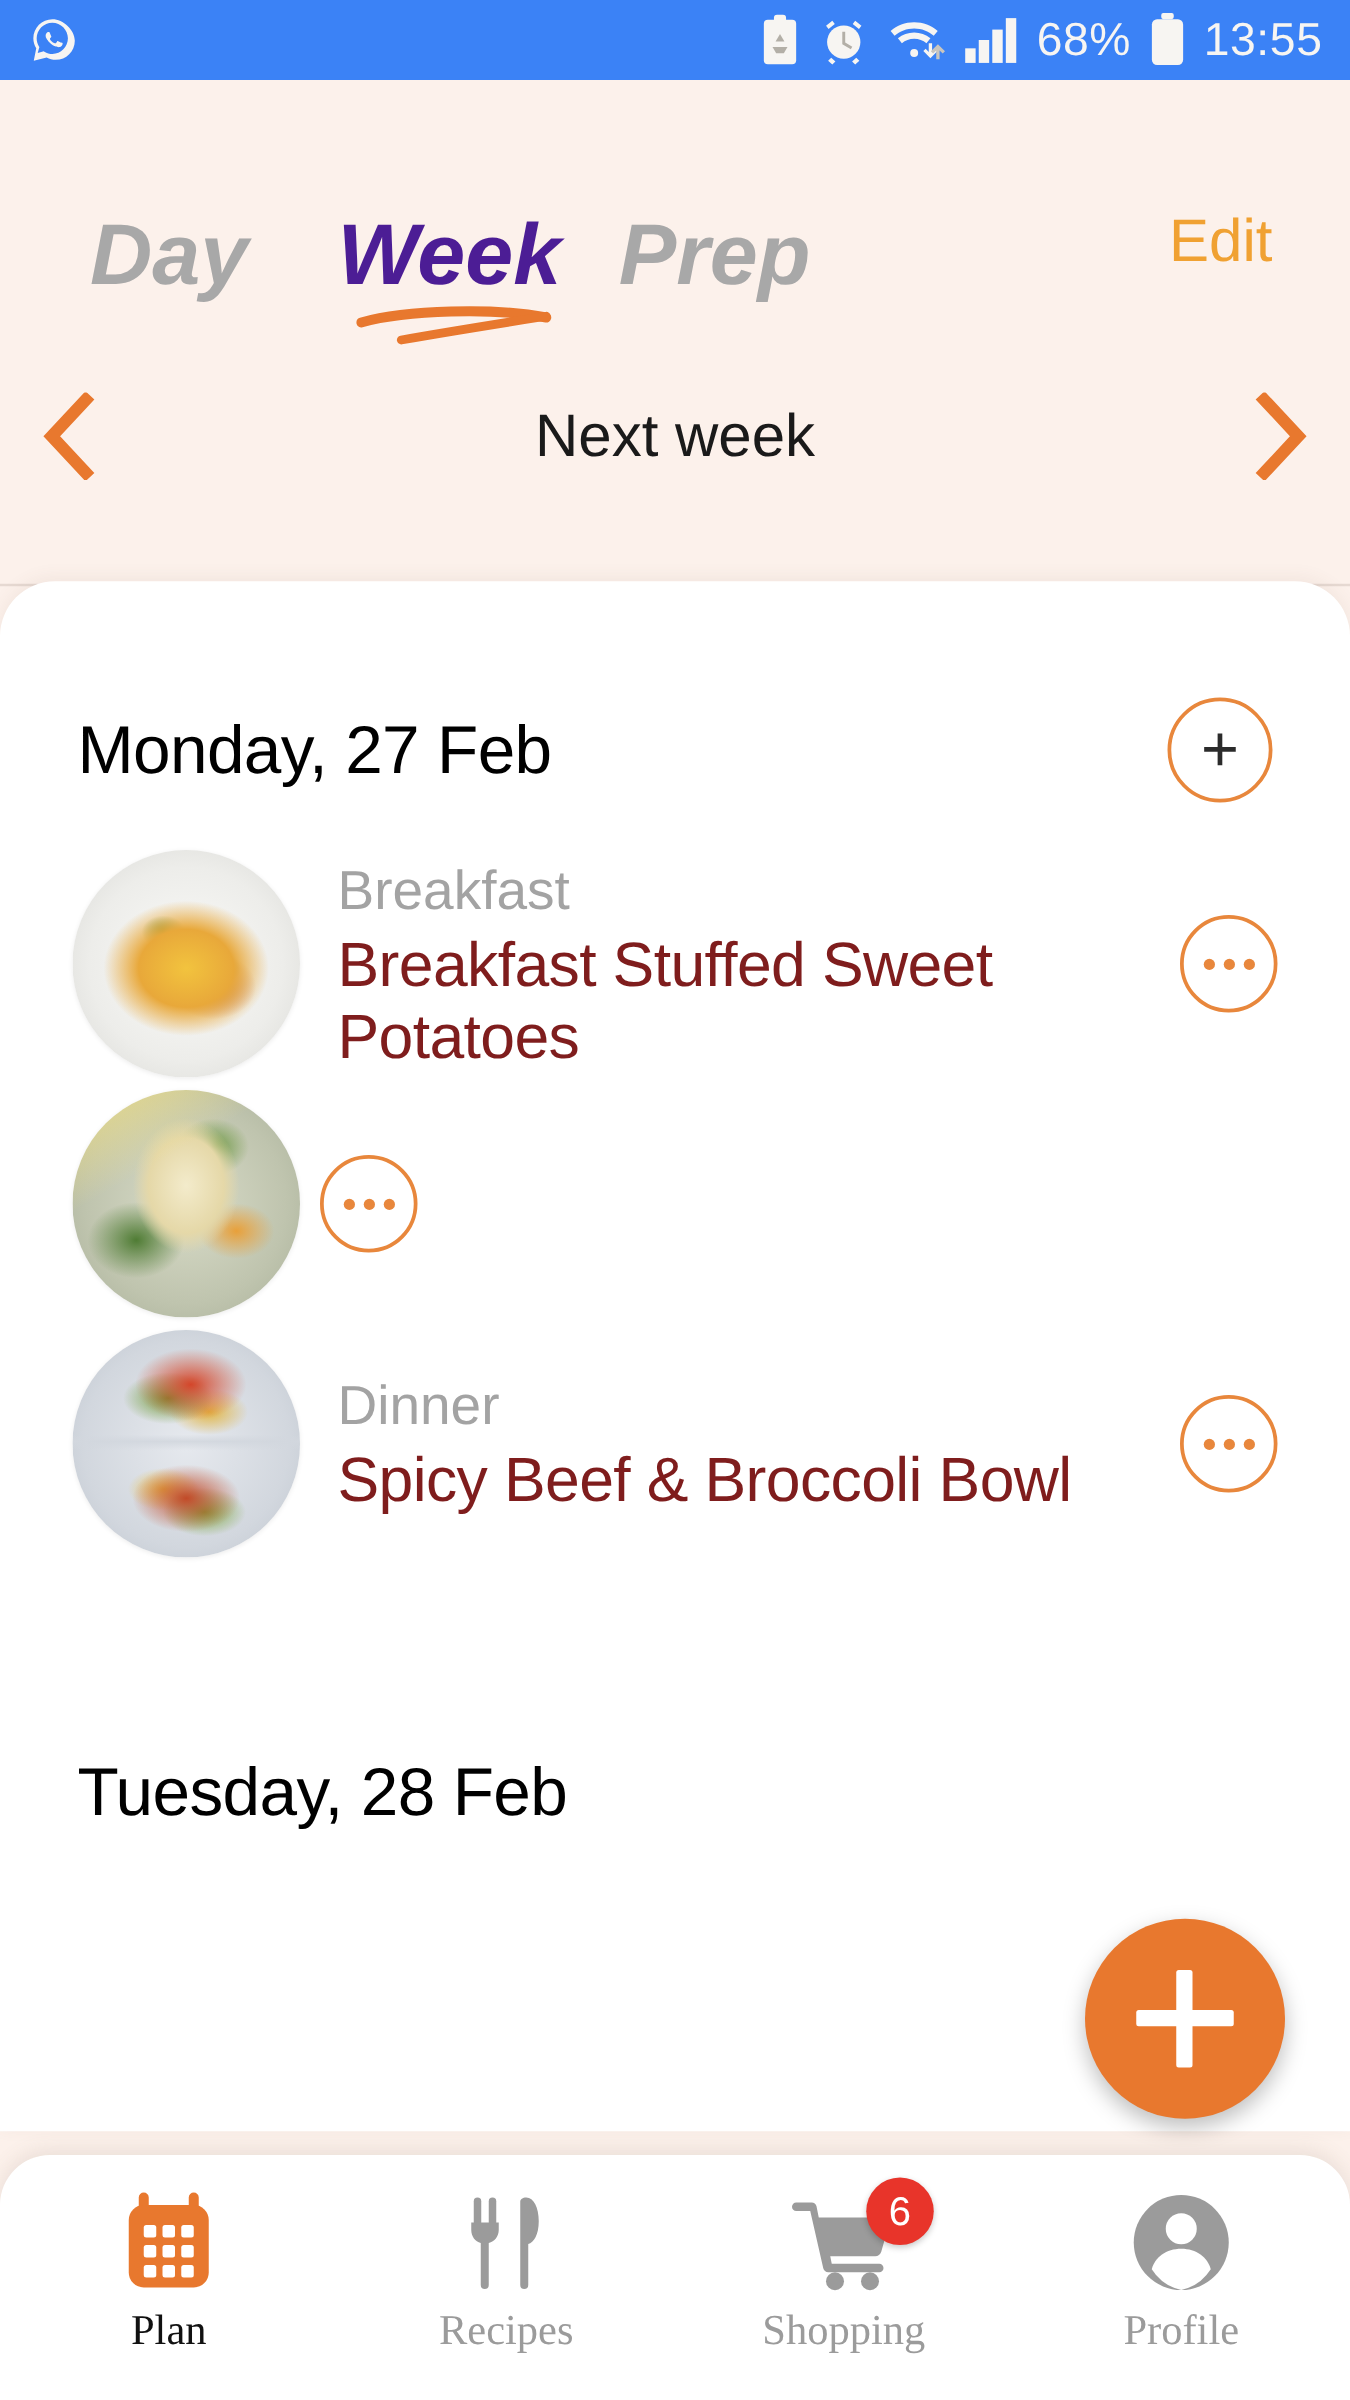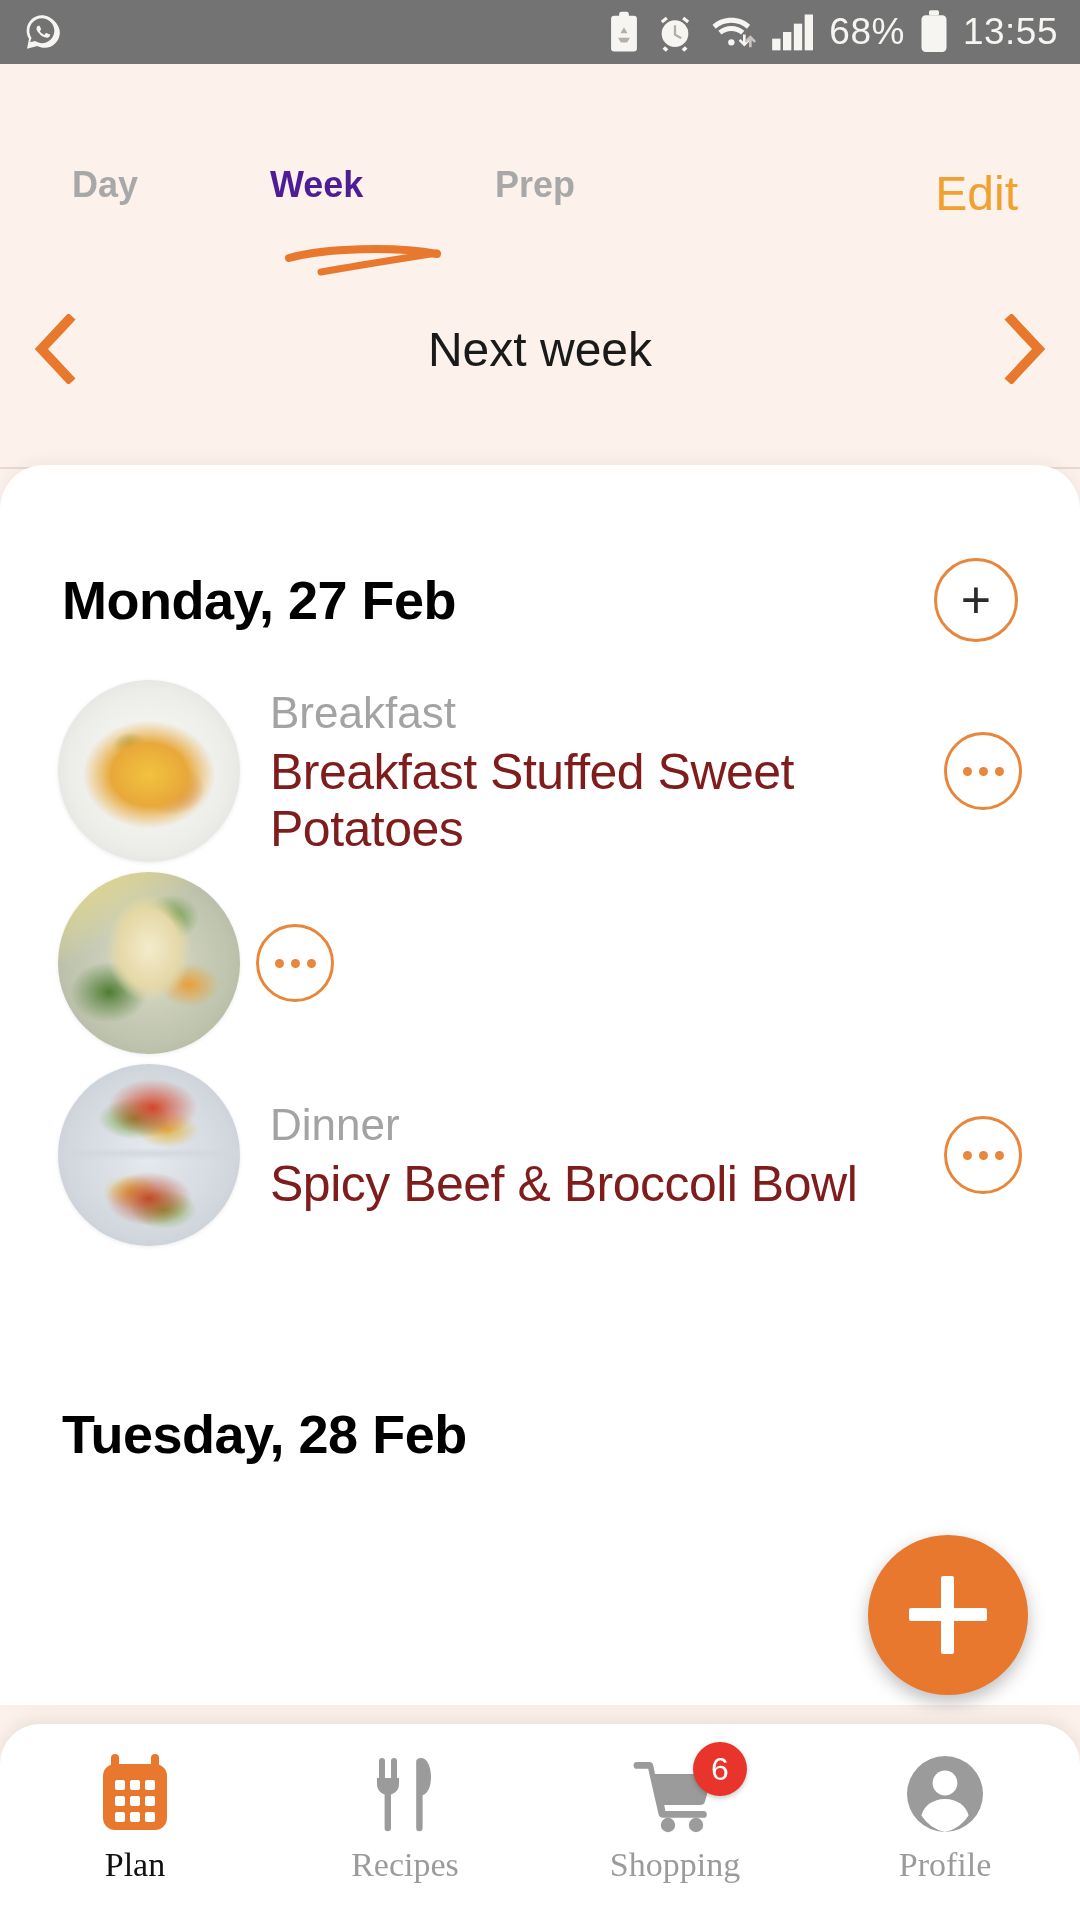--- a/index.html
+++ b/index.html
@@ -7,32 +7,32 @@
     width:1080px; height:1920px;
     font-family:"Liberation Sans", sans-serif;
     background:#ffffff;
     overflow:hidden;
   }
   #app { position:relative; width:1080px; height:1920px; background:#FCF1EB; }
 
   
   .statusbar {
     position:absolute; top:0; left:0; width:1080px; height:64px;
-    background:#737373; display:flex; align-items:center;
+    background:#3b82f6; display:flex; align-items:center;
     padding:0 22px; color:#F7F5F2;
   }
   .sb-left { display:flex; align-items:center; }
   .sb-right { margin-left:auto; display:flex; align-items:center; gap:14px; }
   .sb-text { font-size:37px; letter-spacing:0.5px; color:#F7F5F2; }
   .sb-icon { display:flex; align-items:center; }
 
   
   .header { position:absolute; top:64px; left:0; width:1080px; height:340px; background:#FCF1EB; }
   .tabs { position:absolute; top:100px; left:0; width:1080px; height:110px; }
-  .tab { position:absolute; font-size:36px; font-weight:bold; color:#A8A8A8; white-space:nowrap; }
+  .tab { position:absolute; font-size:69px; font-weight:bold; color:#A8A8A8; white-space:nowrap;font-style:italic; }
   .tab.active { color:#4c1d95; }
   #tab-day { left:72px; top:0; }
   #tab-week { left:270px; top:0; }
   #tab-prep { left:495px; top:0; }
   .swoosh { position:absolute; left:285px; top:78px; width:160px; height:34px; }
   .edit-btn {
     position:absolute; right:62px; top:2px;
     font-size:48px; color:#F0A132; font-weight:normal; white-space:nowrap;
   }
 
@@ -47,21 +47,21 @@
   .sheet {
     position:absolute; top:465px; left:0; width:1080px; height:1240px;
     background:#ffffff; border-radius:44px 44px 0 0;
     box-shadow:0 -3px 14px rgba(120,90,70,0.07);
     overflow:hidden;
   }
   .day-header {
     display:flex; align-items:center; padding:0 62px;
     height:150px; margin-top:60px;
   }
-  .day-title { font-size:54px; font-weight:bold; color:#000; letter-spacing:-0.5px; }
+  .day-title { font-size:54px; font-weight:normal; color:#000; letter-spacing:-0.5px; }
   .add-circle {
     margin-left:auto; width:84px; height:84px; border-radius:50%;
     border:3px solid #E8873C; display:flex; align-items:center; justify-content:center;
     color:#2b2b2b; font-size:52px; line-height:1; font-weight:300;
   }
 
   .meal-row { display:flex; align-items:center; padding:0 58px; height:192px; }
   .thumb {
     width:182px; height:182px; border-radius:50%; flex:none;
     background-size:cover; background-position:center;

